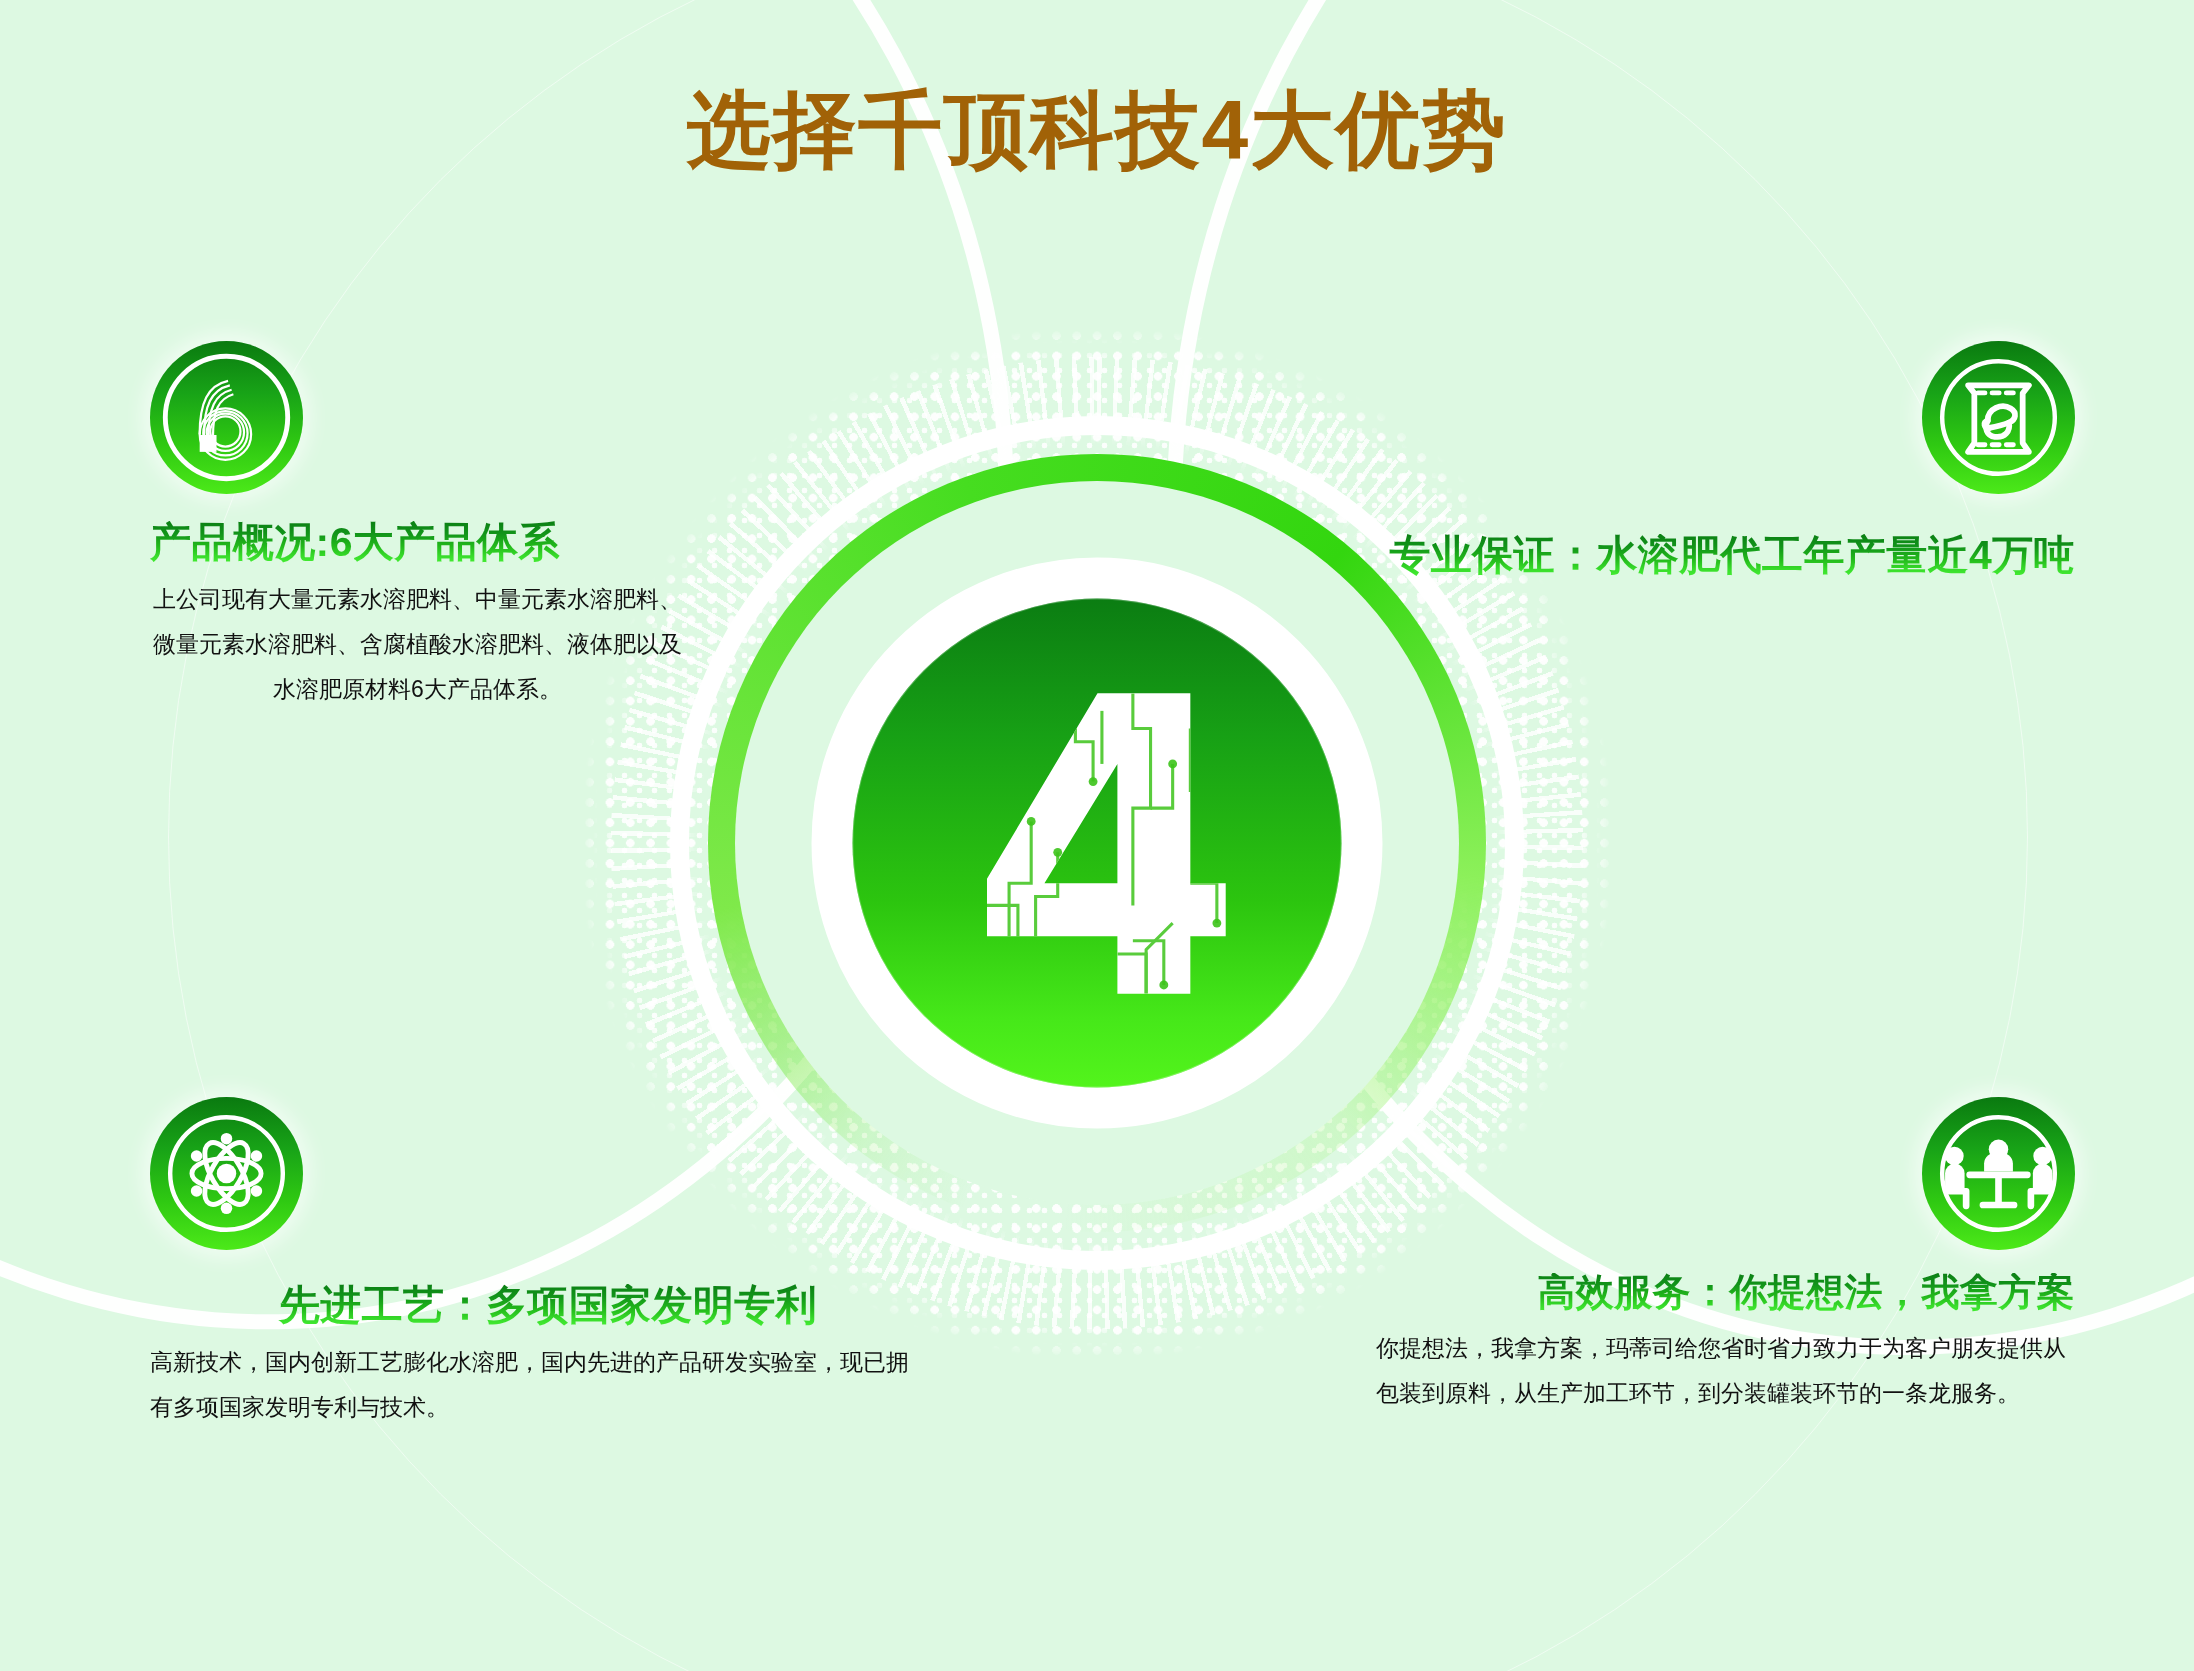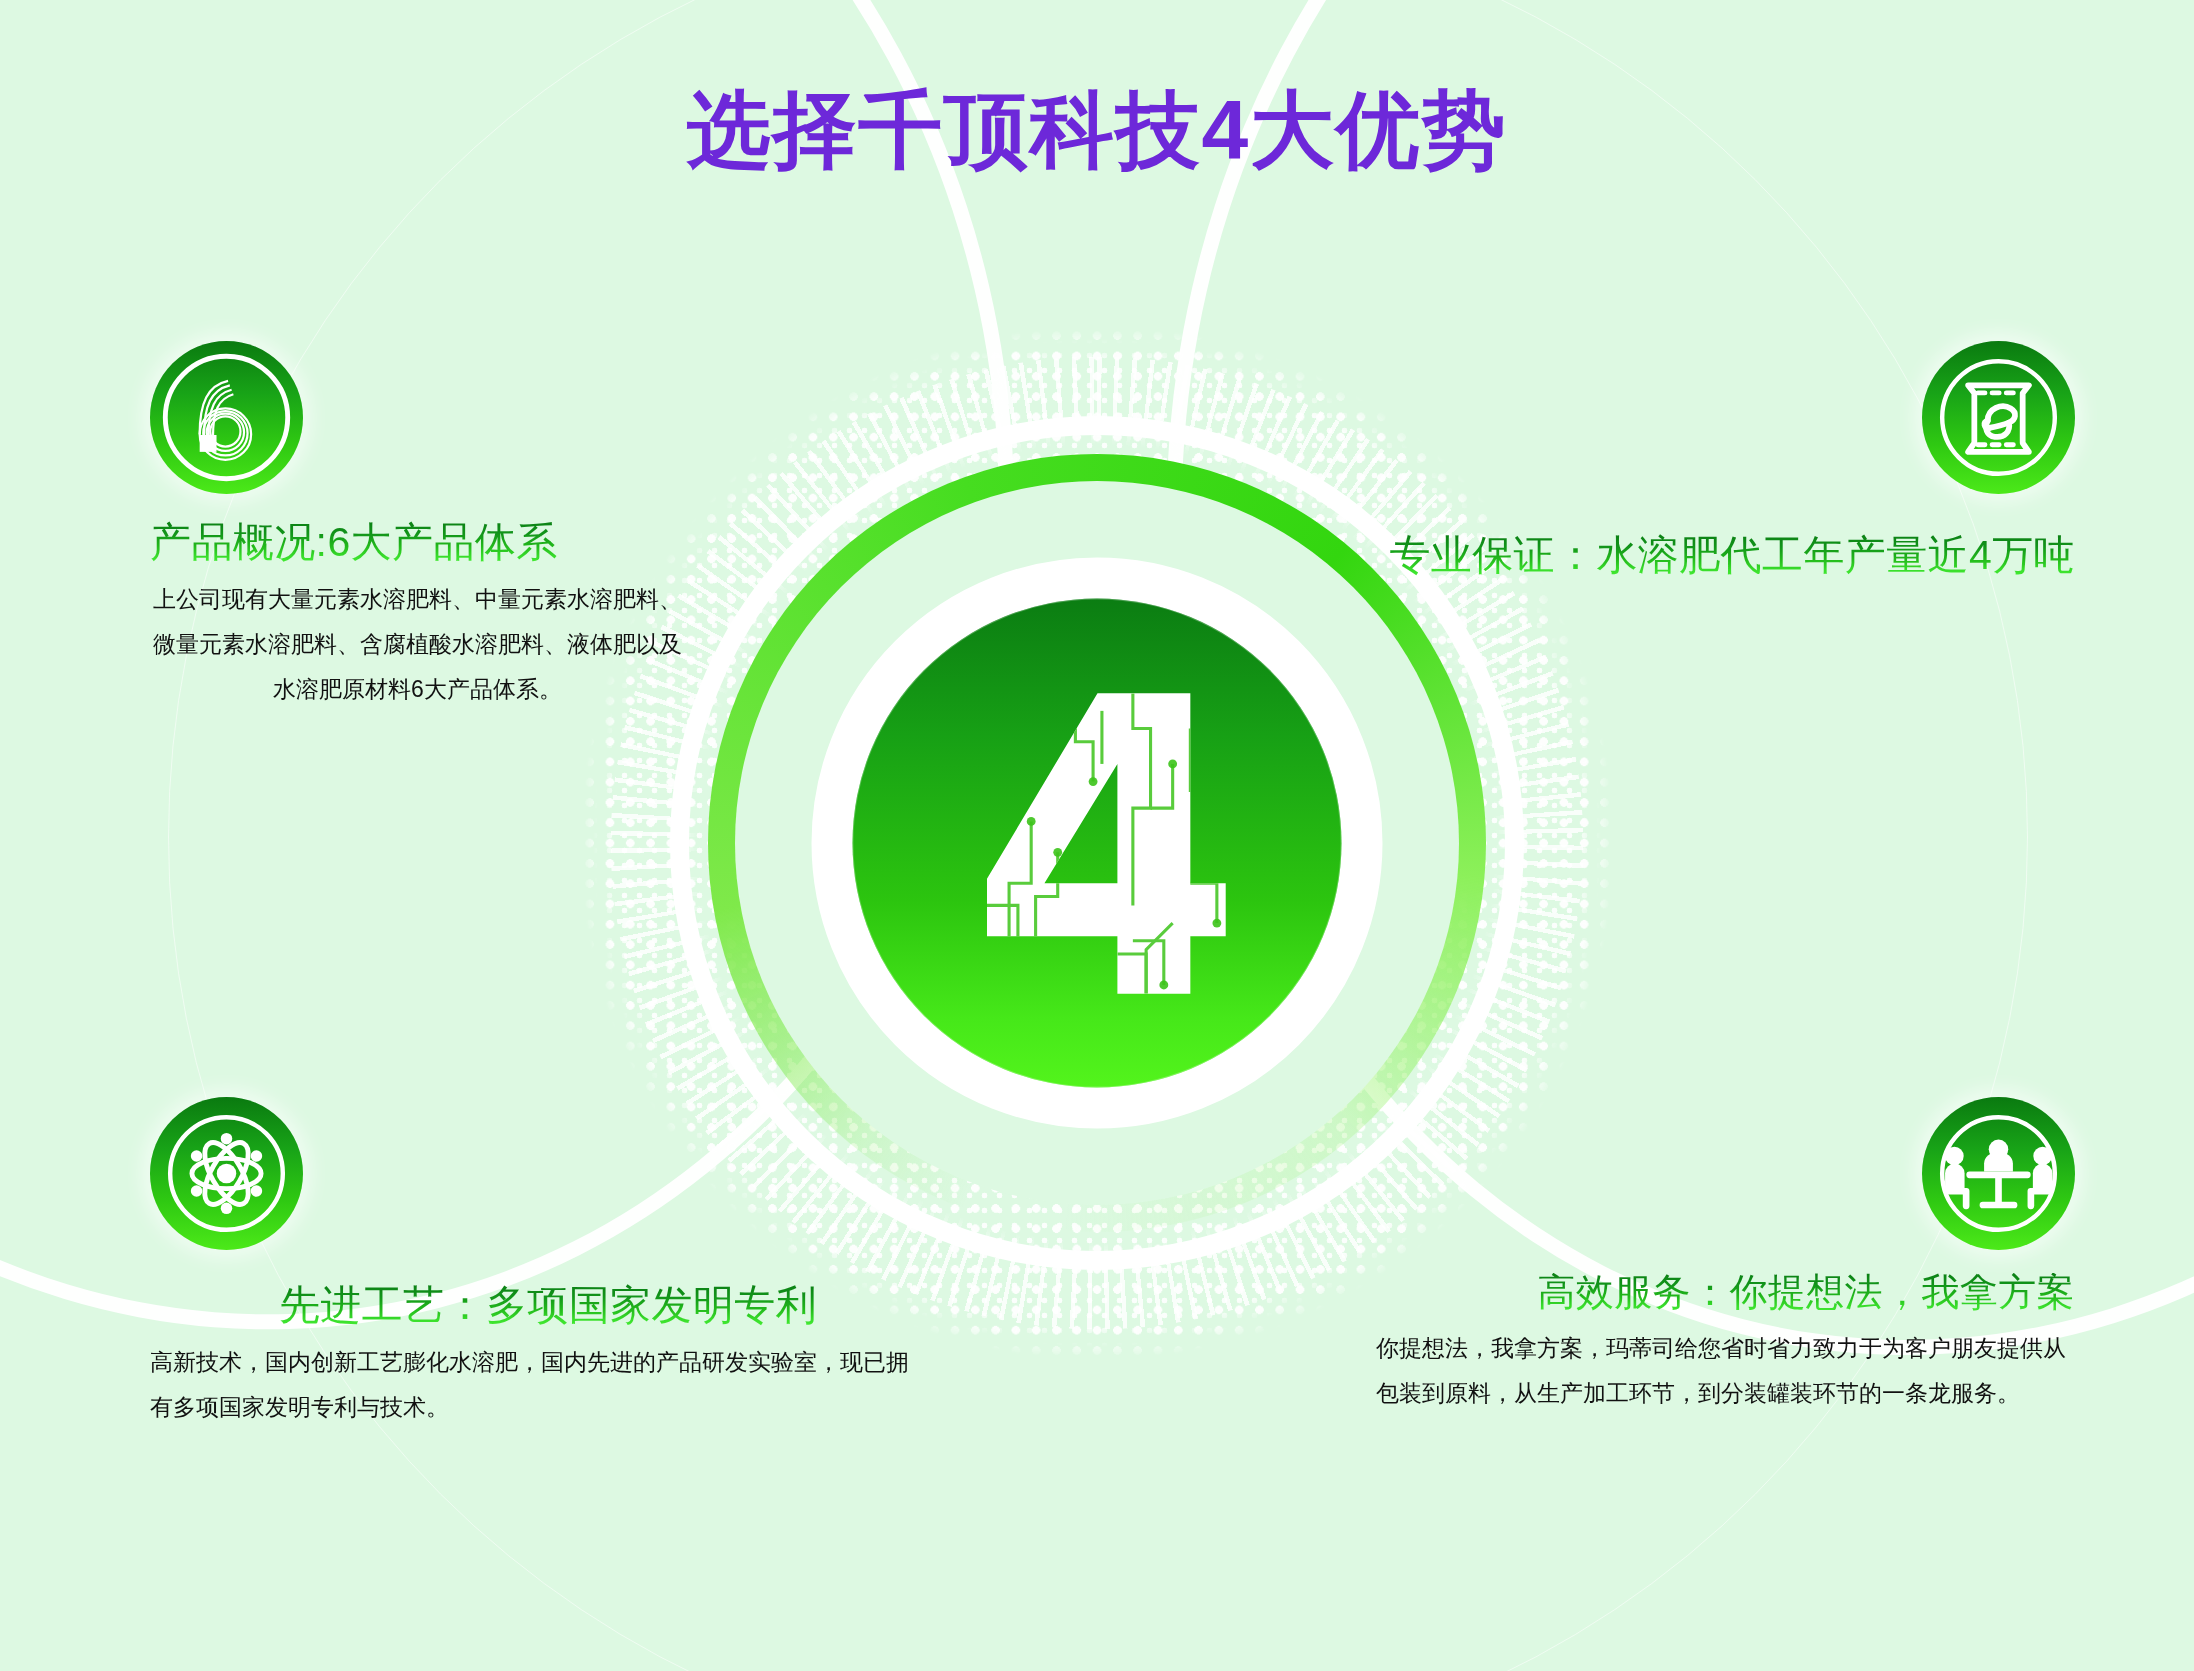--- a/index.html
+++ b/index.html
@@ -118,21 +118,21 @@
   
   .quad{position:absolute;}
   .badge{
     width:153px;height:153px;border-radius:50%;
     background:linear-gradient(180deg,#0a7a10 0%,#18a317 34%,#2fc912 68%,#4ce919 100%);
     position:relative;
     box-shadow:0 0 19.5px 8px rgba(255,255,255,.55);
   }
   .badge svg{position:absolute;left:0;top:0;}
   .headline{
-    font-weight:normal;
+    font-weight:bold;
     letter-spacing:0.4px;
     line-height:1.05;
     background:linear-gradient(180deg,#0b7f14 0%,#12951a 30%,#22b81b 58%,#38dc2b 82%,#46ef34 100%);
     -webkit-background-clip:text;
     background-clip:text;
     color:transparent;
     -webkit-text-fill-color:transparent;
     white-space:nowrap;
   }
   .body-txt{
@@ -163,21 +163,21 @@
   #q-br .badge{margin-left:auto;}
   #q-br .headline{font-size:38px;margin-top:23px;display:inline-block;text-align:right;}
   #q-br .body-txt{margin-top:13.3px;margin-left:auto;width:699px;text-align:left;}
 
   
   #main-title{
     position:absolute;top:88px;left:0;right:0;
     text-align:center;
     font-size:84px;
     font-weight:bold;
-    color:#6d28d9;
+    color:#a16207;
     letter-spacing:1.8px;
     line-height:1;
   }
 </style>
 </head>
 <body>
 
 <div class="stage">
 
   <div class="bg-layer">

